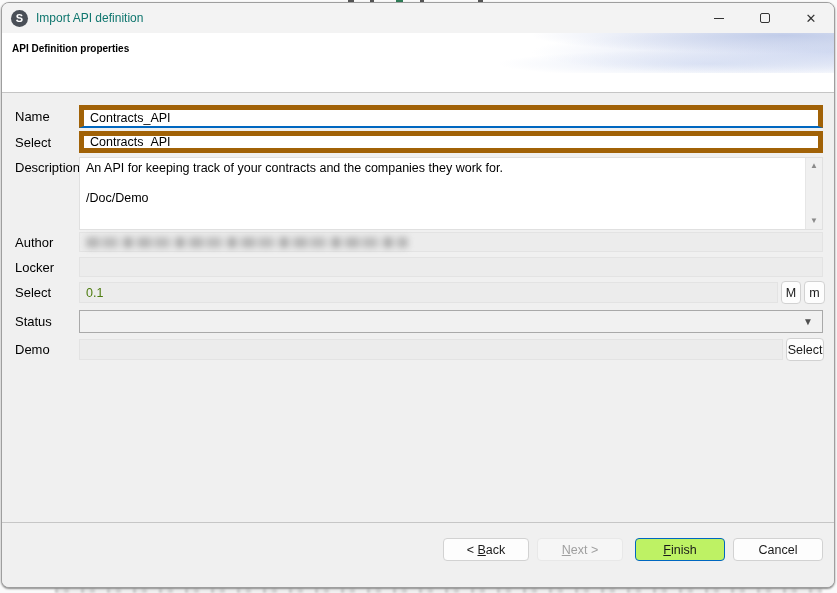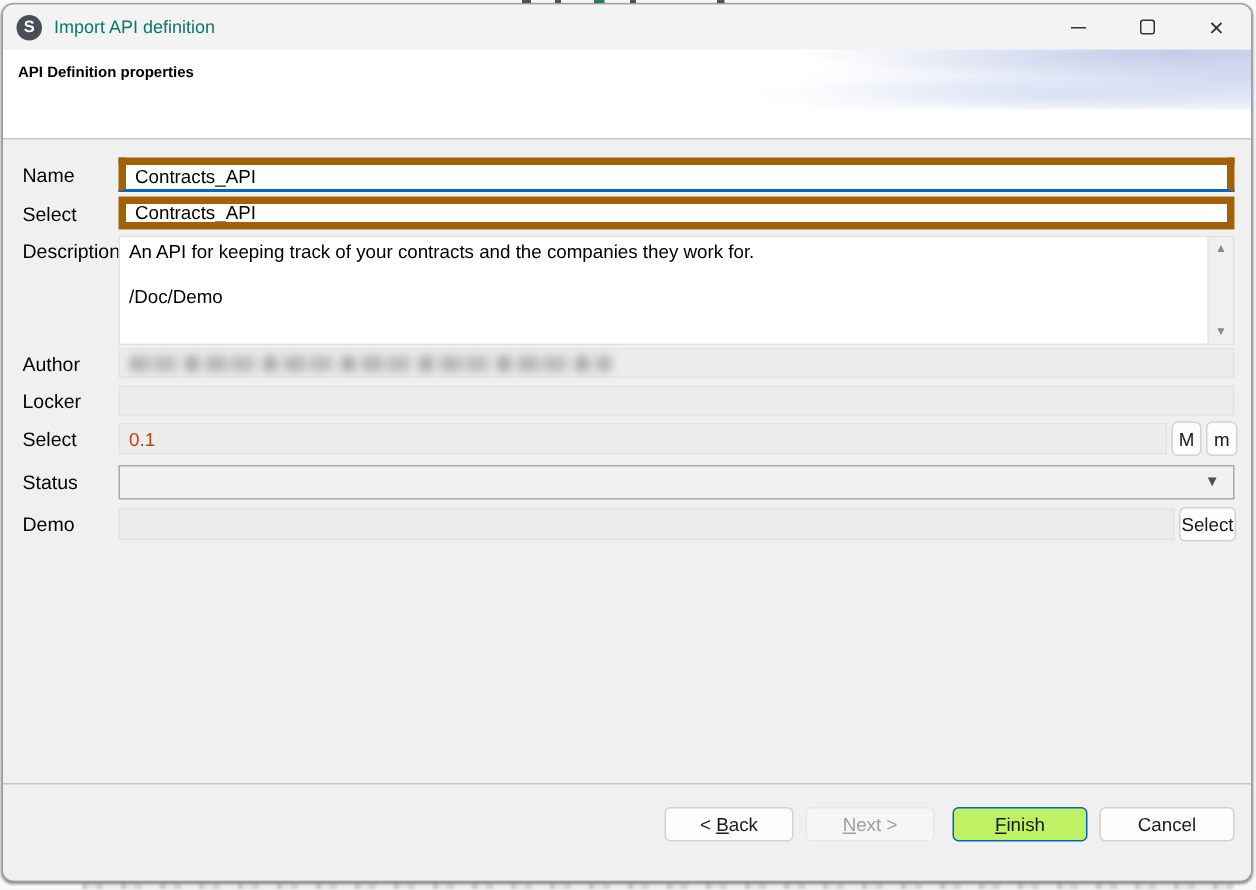--- a/index.html
+++ b/index.html
@@ -89,21 +89,21 @@
 
   .f-desc { top:154px; height:73px; background:#fff; border:1px solid #e0e0e0;padding-left:41px; }
   .desc-text { position:absolute; inset:0 18px 0 0; padding:3px 4px 0 6px; white-space:pre-wrap; font-size:12.5px; line-height:15px; color:#000; overflow:hidden; }
   .desc-scrollbar {
     position:absolute; top:0; bottom:0; right:0; width:17px;
     background:#f0f0f0; border-left:1px solid #e6e6e6;
     display:flex; flex-direction:column; justify-content:space-between; align-items:center;
   }
   .scroll-arrow { font-size:8px; color:#8a8a8a; line-height:1; padding:4px 0; }
 
-  .fld.disabled { background:#ececec; border:1px solid #e3e3e3; display:flex; align-items:center; padding:0 6px; color:#c2410c; }
+  .fld.disabled { background:#ececec; border:1px solid #e3e3e3; display:flex; align-items:center; padding:0 6px; color:#4d7c0f; }
   .f-author  { top:229px; height:20px; }
   .f-locker  { top:254px; height:20px; }
   .f-version { top:279px; height:21px; right:auto; width:699px; }
   .f-path    { top:336px; height:21px; right:auto; width:704px; }
 
   .author-smudge {
     width:322px; height:11px; border-radius:3px;
     background:repeating-linear-gradient(90deg,#8d8d8d 0 13px,#cfcfcf 13px 17px,#999 17px 31px,#d6d6d6 31px 38px,#777 38px 46px,#cfcfcf 46px 52px);
     filter:blur(3px); opacity:.55;
   }

